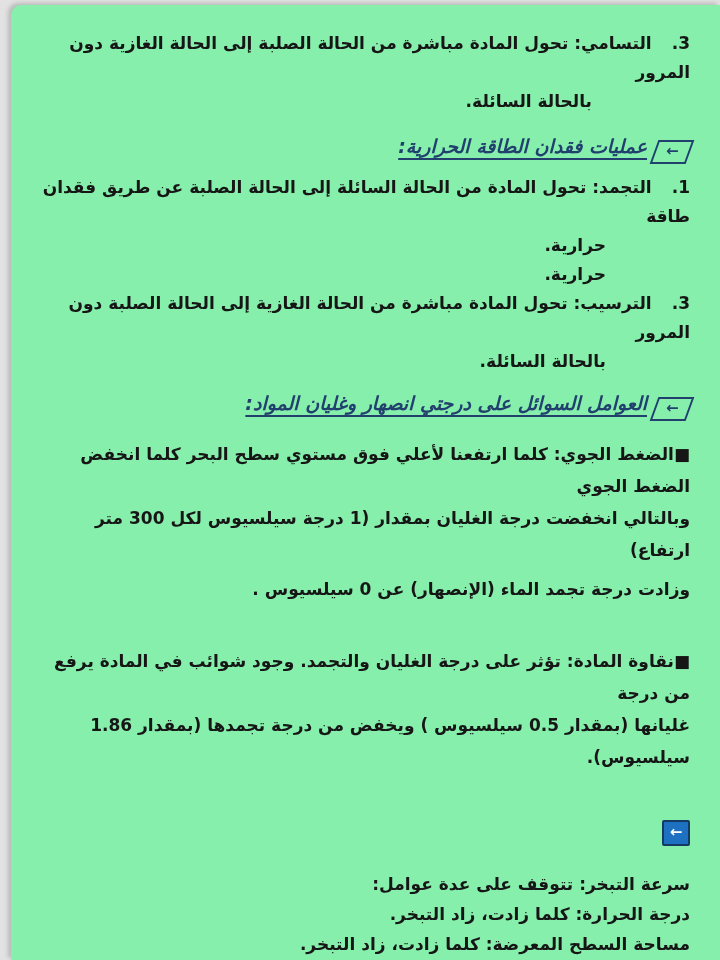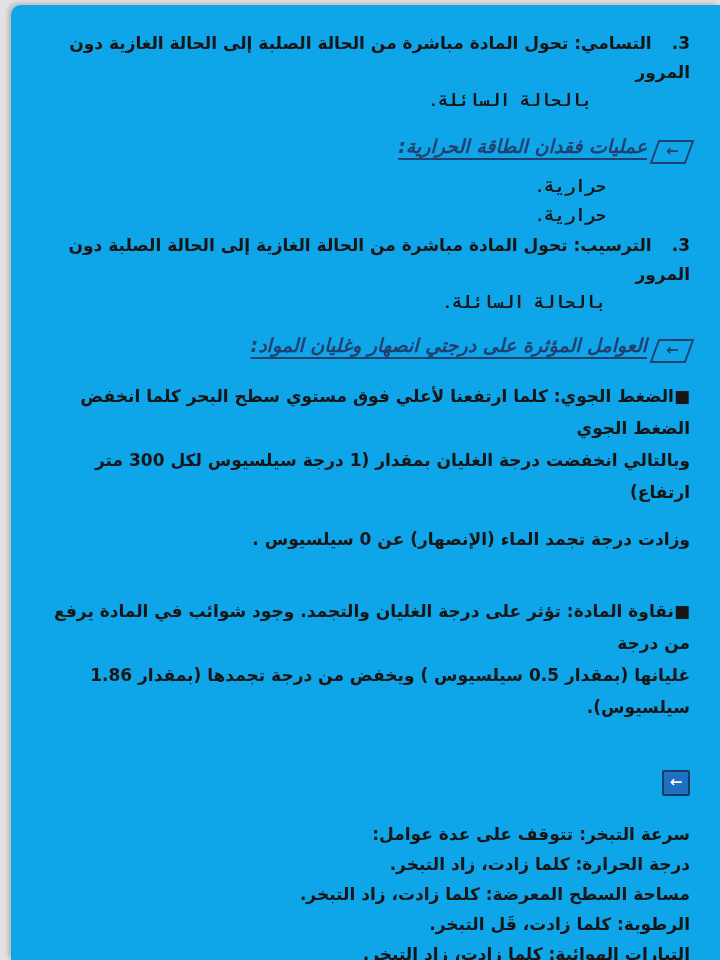--- a/index.html
+++ b/index.html
@@ -3,30 +3,30 @@
 <meta charset="utf-8">
 <style>
   html,body{margin:0;padding:0;}
   body{
     width:720px;height:960px;position:relative;overflow:hidden;
     background:#e2e2e2;
     font-family:"DejaVu Sans", sans-serif;
   }
   .paper{
     position:absolute; top:5px; left:11px; right:0; bottom:0;
-    background:#0ea5e9;
+    background:#86efac;
     border-top-left-radius:10px;
     box-shadow:-3px -2px 4px rgba(0,0,0,.18);
     direction:rtl; text-align:right;
     color:#161616; font-weight:700; font-size:17px;
     padding:24px 30px 16px 26px;
     box-sizing:border-box; overflow:hidden;
   }
   .li-l1{line-height:29px;}
-  .li-l2{line-height:29px; padding-right:84px;font-family:Liberation Mono, monospace;}
+  .li-l2{line-height:29px; padding-right:84px;}
   .intro .li-l2{padding-right:98px;}
   .num{margin-left:20px;}
   .heading{
     color:#21406e; font-style:italic; font-size:19px; line-height:30px;
     white-space:nowrap;
   }
   .h-text{
     text-decoration:underline; text-underline-offset:5px;
     text-decoration-thickness:2px;
     margin-top:10px;
@@ -51,21 +51,21 @@
     display:block; color:#ffffff; font-style:normal;
     font-size:15px; line-height:21px;
   }
   .ml{white-space:pre-line; line-height:32px;}
   .single{line-height:32px;}
   .evap .ml{line-height:30px;}
   .mt-heading1{margin-top:15px;}
   .mt-list{margin-top:9px;}
   .mt-heading2{margin-top:12px;}
   .mt-p1{margin-top:17px;}
-  .mt-p2{margin-top:15px;}
+  .mt-p2{margin-top:7px;}
   .mt-p3{margin-top:40px;}
   .mt-heading3{margin-top:36px;}
   .mt-evap{margin-top:23px;}
 </style>
 </head>
 <body>
 
 <div class="paper">
 
   <div class="intro">
@@ -74,33 +74,34 @@
     </div>
     <div class="li-l2">بالحالة السائلة.</div>
   </div>
 
   <div class="heading mt-heading1">
     <span class="skew-box"><span class="arr">←</span></span><span class="h-text">عمليات فقدان الطاقة الحرارية:</span>
   </div>
 
   <div class="mt-list">
     <div>
+      <div class="li-l1"><span class="num">1.</span><span>التجمد: تحول المادة من الحالة السائلة إلى الحالة الصلبة عن طريق فقدان طاقة</span></div>
       <div class="li-l2">حرارية.</div>
     </div>
     <div>
       <div class="li-l2">حرارية.</div>
     </div>
     <div>
       <div class="li-l1"><span class="num">3.</span><span>الترسيب: تحول المادة مباشرة من الحالة الغازية إلى الحالة الصلبة دون المرور</span></div>
       <div class="li-l2">بالحالة السائلة.</div>
     </div>
   </div>
 
   <div class="heading mt-heading2">
-    <span class="skew-box"><span class="arr">←</span></span><span class="h-text">العوامل المؤثرة على درجتي انصهار وغليان المواد:</span>
+    <span class="skew-box"><span class="arr">←</span></span><span class="h-text">العوامل السوائل على درجتي انصهار وغليان المواد:</span>
   </div>
 
   <div class="ml mt-p1">■الضغط الجوي:   كلما ارتفعنا لأعلي فوق مستوي سطح البحر كلما انخفض الضغط الجوي
 وبالتالي انخفضت درجة الغليان بمقدار (1 درجة سيلسيوس لكل 300 متر ارتفاع)</div>
 
   <div class="single mt-p2">وزادت درجة تجمد الماء (الإنصهار) عن 0 سيلسيوس .</div>
 
   <div class="ml mt-p3">■نقاوة المادة: تؤثر على درجة الغليان والتجمد. وجود شوائب في المادة يرفع من درجة
 غليانها (بمقدار 0.5 سيلسيوس ) ويخفض من درجة تجمدها (بمقدار 1.86 سيلسيوس).</div>
 

